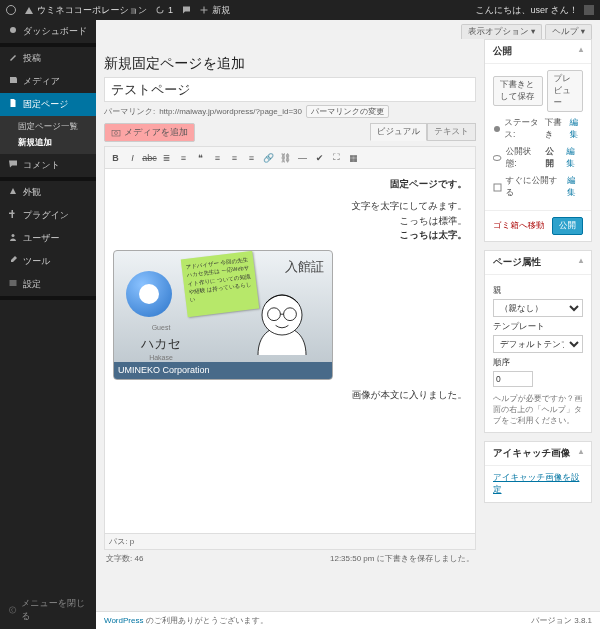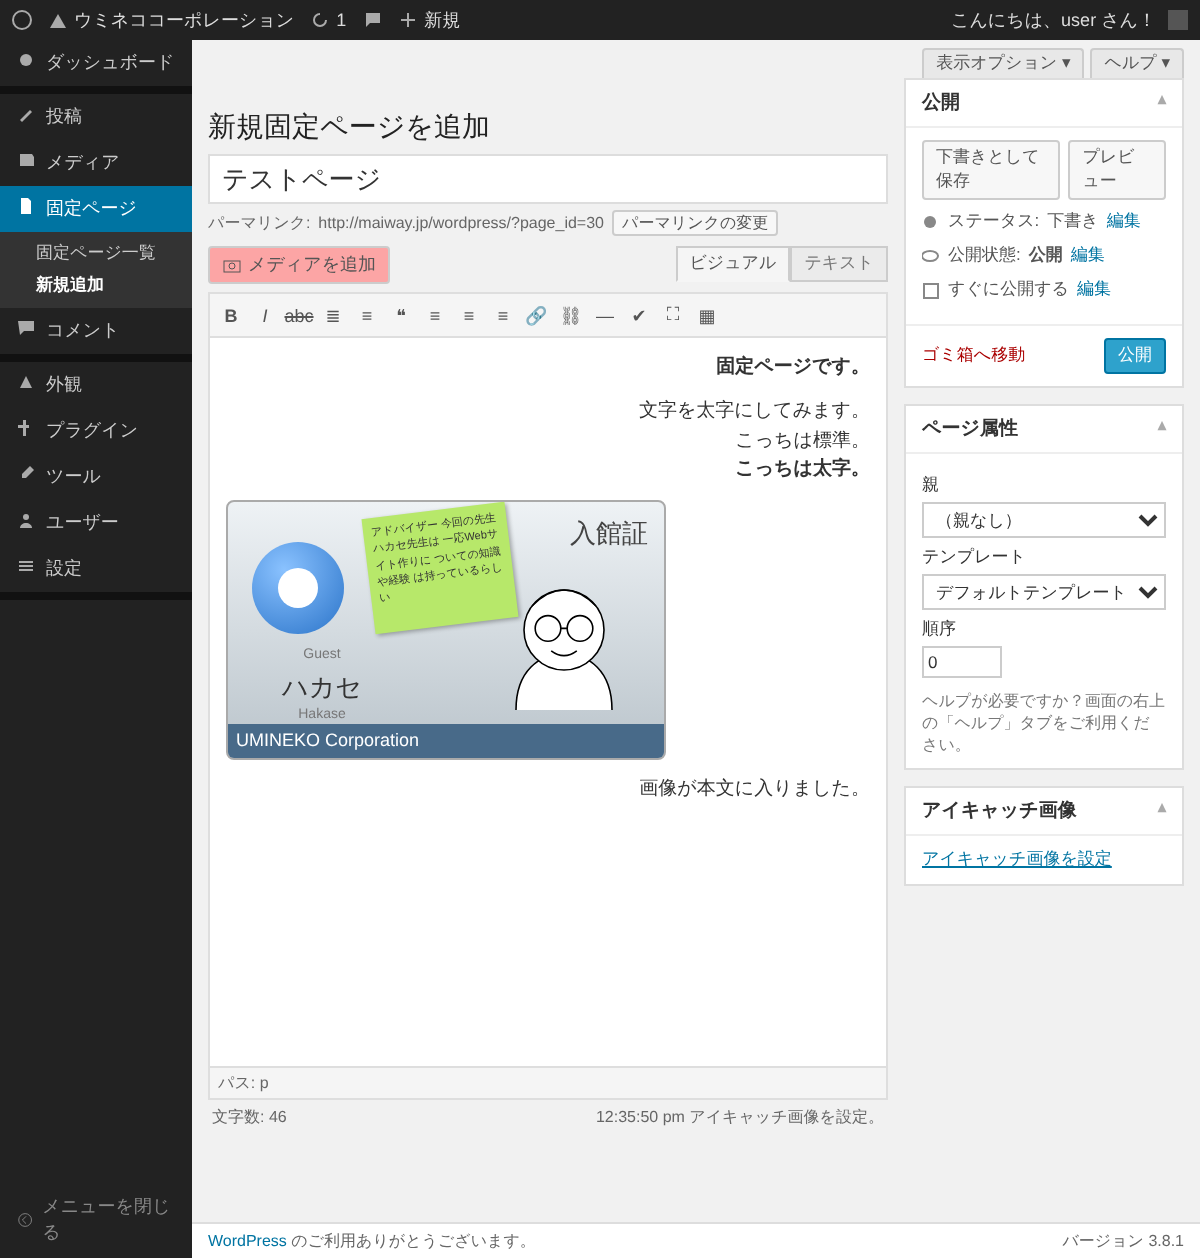--- a/index.html
+++ b/index.html
@@ -19,21 +19,21 @@
   .sidebar .sub .cur { color:#fff; font-weight:bold;}
   .sidebar .sep { height:4px; background:#111;}
   .sidebar .collapse { margin-top:auto; padding:6px 8px; display:flex; align-items:center; gap:4px; color:#888;}
   .sidebar svg { width:10px; height:10px; fill:#aaa;}
   .sidebar .mi.current svg { fill:#fff;}
   .main { flex:1; display:flex; flex-direction:column; background:#f1f1f1;}
   .topctrl { display:flex; justify-content:flex-end; gap:3px; padding:4px 8px 0 0;}
   .tabbtn { background:#e8e8e8; border:1px solid #ccc; border-bottom:none; padding:1px 6px; font-size:8.5px; color:#555; border-radius:2px 2px 0 0;}
   .content { display:flex; flex:1; gap:8px; padding:0 8px 4px 8px; overflow:hidden;}
   .colmain { flex:1; display:flex; flex-direction:column; min-width:0;}
-  .colside { width:140px; display:flex; flex-direction:column; gap:8px;}
+  .colside { width:108px; display:flex; flex-direction:column; gap:8px;}
   h1.pagetitle { font-size:14px; font-weight:normal; color:#222; margin:16px 0 4px 0;}
   .titleinput { width:100%; font-size:13px; padding:4px 6px; border:1px solid #ddd; background:#fff; color:#333;}
   .permalink { font-size:8px; color:#666; margin:3px 0 5px 0; display:flex; align-items:center; gap:4px;}
   .permalink .btn { border:1px solid #ccc; background:#f7f7f7; padding:0 4px; border-radius:2px; font-size:8px;}
   .mediabtn { display:inline-flex; align-items:center; gap:3px; border:1px solid #ccc; background:#fca5a5; padding:2px 6px; font-size:9px; border-radius:2px; color:#555;}
   .editortabs { float:right; display:flex;}
   .etab { border:1px solid #ccc; padding:2px 6px; font-size:8.5px; background:#ebebeb; color:#777;}
   .etab.active { background:#f5f5f5; border-bottom-color:#f5f5f5; color:#555;}
   .toolbar { background:#f5f5f5; border:1px solid #dedede; border-bottom:none; padding:3px; display:flex; gap:2px; flex-wrap:wrap; margin-top:4px; clear:both;}
   .tb { width:15px; height:15px; display:flex; align-items:center; justify-content:center; font-size:9px; color:#555; border:1px solid transparent;}
@@ -158,30 +158,30 @@
         <span>外観</span>
       </div>
     <div class="mi">
         <svg viewBox="0 0 20 20">
           <path d="M7 2v5H2v3h5v8h3v-8h3V7h-3V2z"></path>
         </svg>
         <span>プラグイン</span>
       </div>
     <div class="mi">
         <svg viewBox="0 0 20 20">
-          <path d="M14 2l4 4-8 8H6v-4z"></path>
-        </svg>
-        <span>ツール</span>
-      </div>
-    <div class="mi">
-        <svg viewBox="0 0 20 20">
           <circle cx="10" cy="7" r="3"></circle>
           <path d="M4 18c0-3 3-5 6-5s6 2 6 5z"></path>
         </svg>
         <span>ユーザー</span>
+      </div>
+    <div class="mi">
+        <svg viewBox="0 0 20 20">
+          <path d="M14 2l4 4-8 8H6v-4z"></path>
+        </svg>
+        <span>ツール</span>
       </div>
     <div class="mi">
         <svg viewBox="0 0 20 20">
           <rect x="3" y="5" width="14" height="2"></rect>
           <rect x="3" y="9" width="14" height="2"></rect>
           <rect x="3" y="13" width="14" height="2"></rect>
         </svg>
         <span>設定</span>
       </div>
     <div class="sep"></div>
@@ -277,21 +277,21 @@
             <div class="ribbon">UMINEKO Corporation</div>
           </div>
           <p>画像が本文に入りました。</p>
         </div>
         <div class="statusbar">
           <span><span>パス:</span> <span>p</span></span>
           <span></span>
         </div>
         <div class="statusbar2">
           <span><span>文字数:</span> <span>46</span></span>
-          <span>12:35:50 pm アイキャッチ画像を設定。</span>
+          <span>12:35:50 pm に下書きを保存しました。</span>
         </div>
       </div>
 
       <div class="colside">
         <div class="box">
           <h3>
               <span>公開</span>
               <span class="tog">▴</span>
             </h3>
           <div class="inside">

